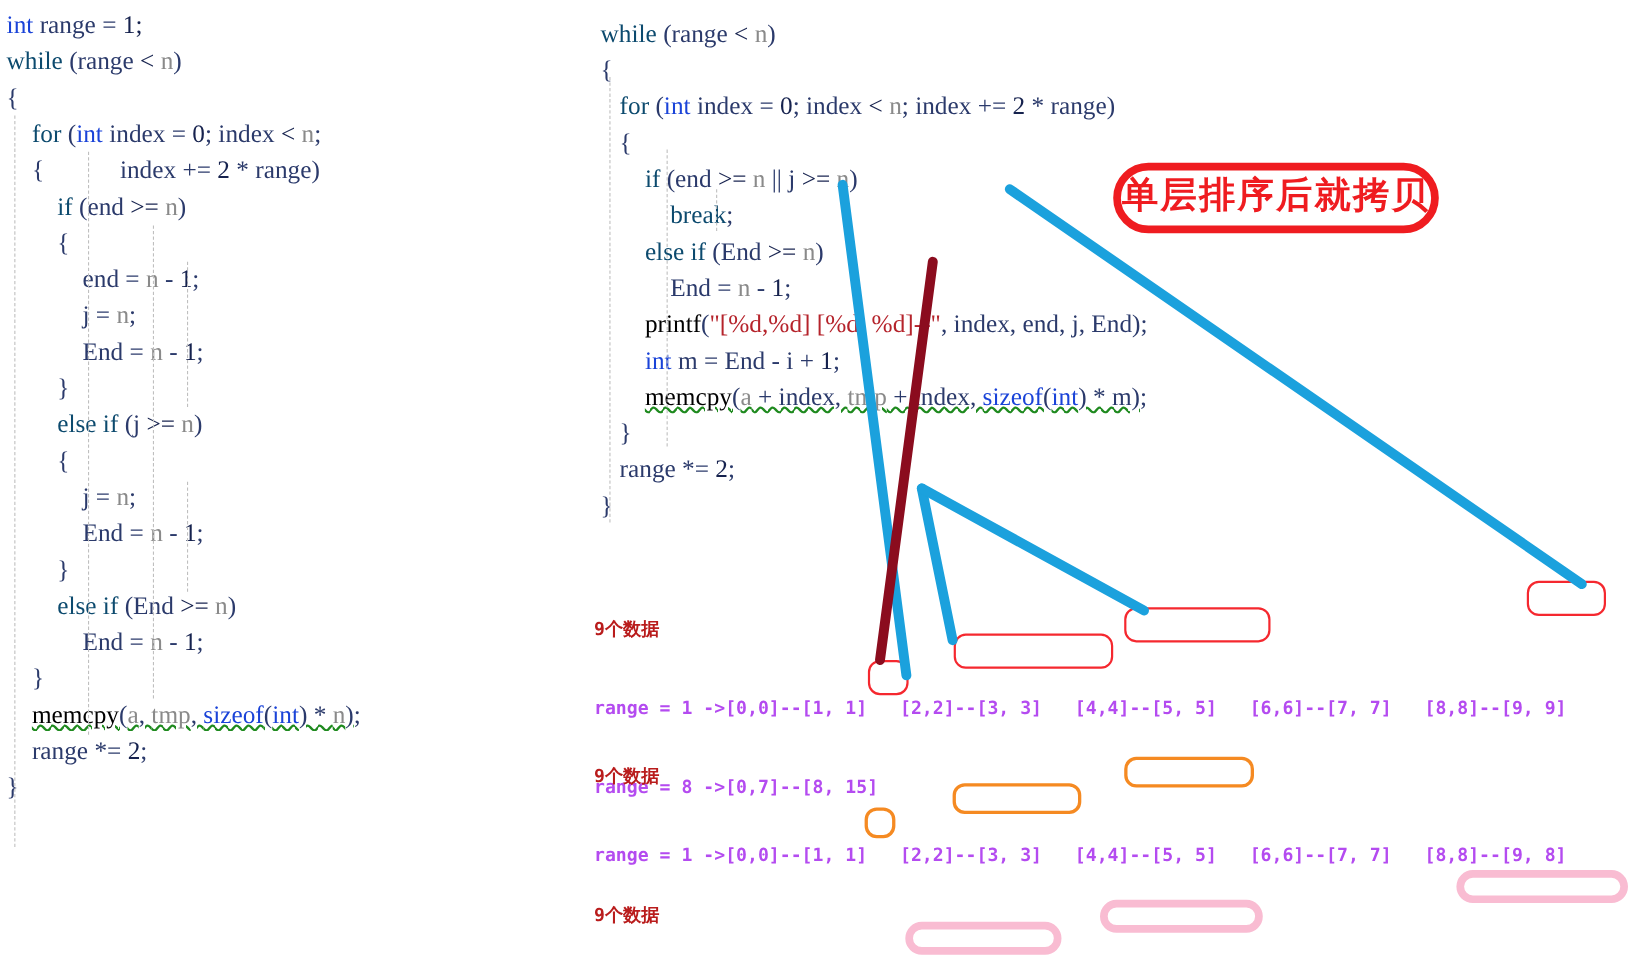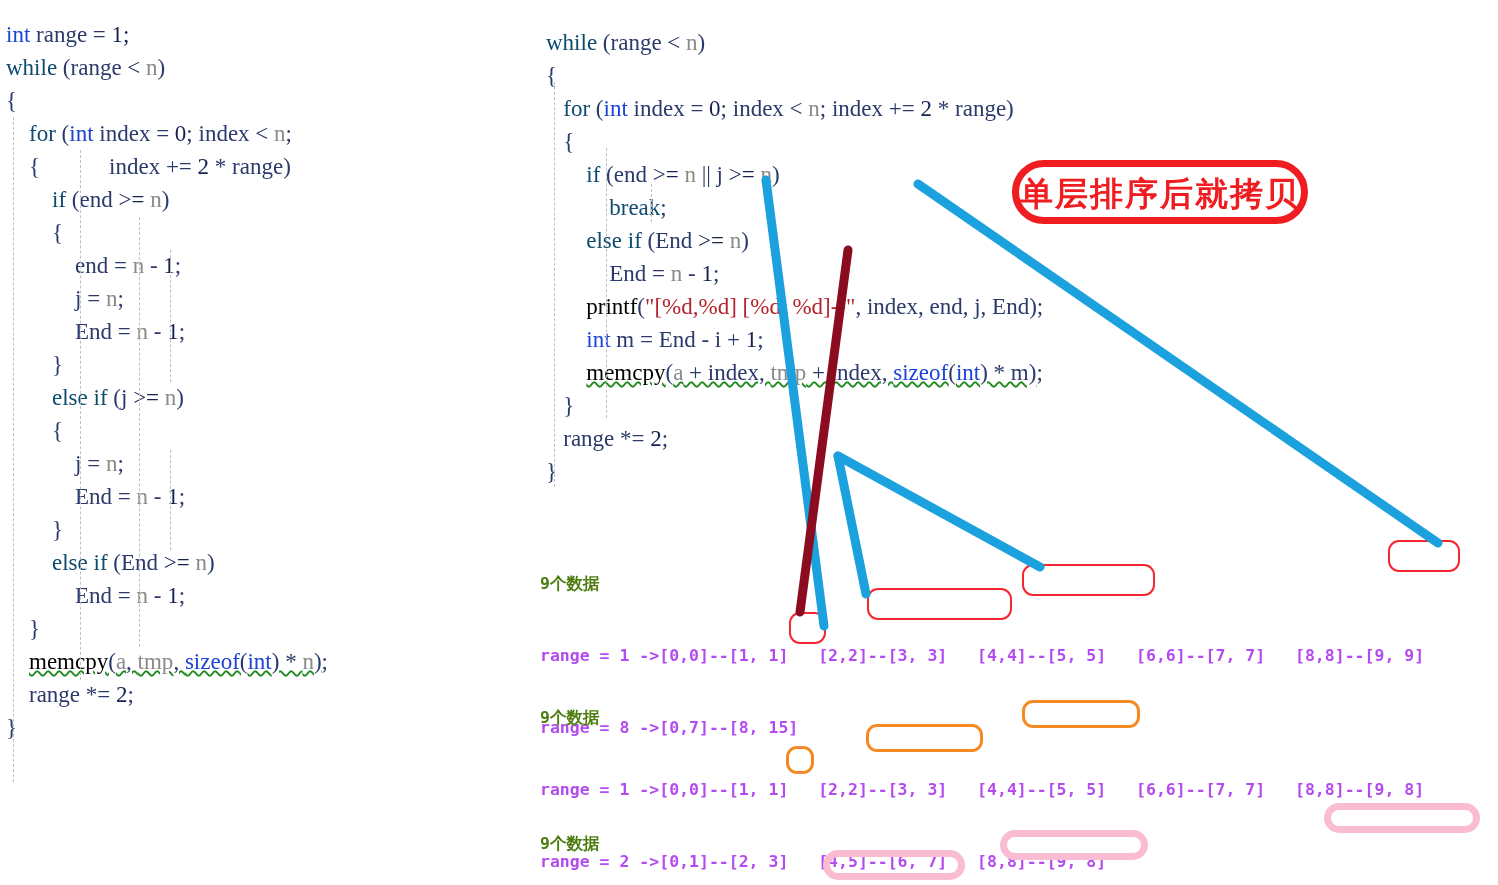--- a/index.html
+++ b/index.html
@@ -3,21 +3,21 @@
 <meta charset="utf-8">
 <style>
   html,body{margin:0;padding:0;}
   body{
     width:1498px;height:885px;
     background:#ffffff;
     font-family:"Liberation Serif", serif;
     position:relative;
     overflow:hidden;
   }
-  .stage{position:absolute;left:0;top:12px;width:1498px;height:656px;}
+  .stage{position:absolute;left:0;top:0;width:1498px;height:656px;}
 
   
   .code{
     position:absolute;
     font-family:"Liberation Serif", serif;
     font-size:23px;
     line-height:33px;
     white-space:pre;
     color:#2b3a6b;
   }
@@ -48,41 +48,41 @@
   }
 
   
   #cn-note{
     position:absolute;
     left:1012px;top:148px;
     width:296px;height:64px;
     border:7px solid #ef1c20;
     border-radius:34px;
     box-sizing:border-box;
-    display:flex;align-items:flex-end;justify-content:center;
+    display:flex;align-items:flex-start;justify-content:center;
   }
   #cn-note span{
     color:#ef1c20;
     font-size:33px;
     font-weight:bold;
     letter-spacing:2px;
     font-family:"DejaVu Sans", sans-serif;
   }
 
   
   .outblk{
     position:absolute;
     font-family:"DejaVu Sans Mono", monospace;
     font-size:16.5px;
     font-weight:bold;
     color:#b44bf0;
     line-height:24px;
     white-space:pre;
   }
-  .outblk .hdr{color:#4d7c0f;}
+  .outblk .hdr{color:#b91c1c;}
   #blk1{left:540px;top:512px;}
   #blk2{left:540px;top:646px;}
   #blk3{left:540px;top:772px;letter-spacing:0px;}
 
   
   .hl{
     position:absolute;
     box-sizing:border-box;
     border-radius:11px;
     pointer-events:none;
@@ -124,21 +124,20 @@
   </div>
 
   <div class="hl red" style="left:1388px;top:528px;width:72px;height:32px;"></div>
   <div class="hl red" style="left:1022px;top:552px;width:133px;height:32px;"></div>
   <div class="hl red" style="left:867px;top:576px;width:145px;height:32px;"></div>
   <div class="hl red" style="left:789px;top:600px;width:37px;height:32px;"></div>
 
   <div class="outblk" id="blk2">
     <div class="hdr">9个数据</div>
     <div class="row">range = 1 -&gt;[0,0]--[1, 1]   [2,2]--[3, 3]   [4,4]--[5, 5]   [6,6]--[7, 7]   [8,8]--[9, 8]</div>
-    <div class="row">range = 2 -&gt;[0,1]--[2, 3]   [4,5]--[6, 7]   [8,8]--[9, 8]</div>
     
     
   </div>
 
   <div class="hl orange" style="left:1022px;top:688px;width:118px;height:28px;"></div>
   <div class="hl orange" style="left:866px;top:712px;width:117px;height:28px;"></div>
   <div class="hl orange" style="left:786px;top:734px;width:28px;height:28px;"></div>
 
   <div class="outblk" id="blk3">
     <div class="hdr">9个数据</div>

